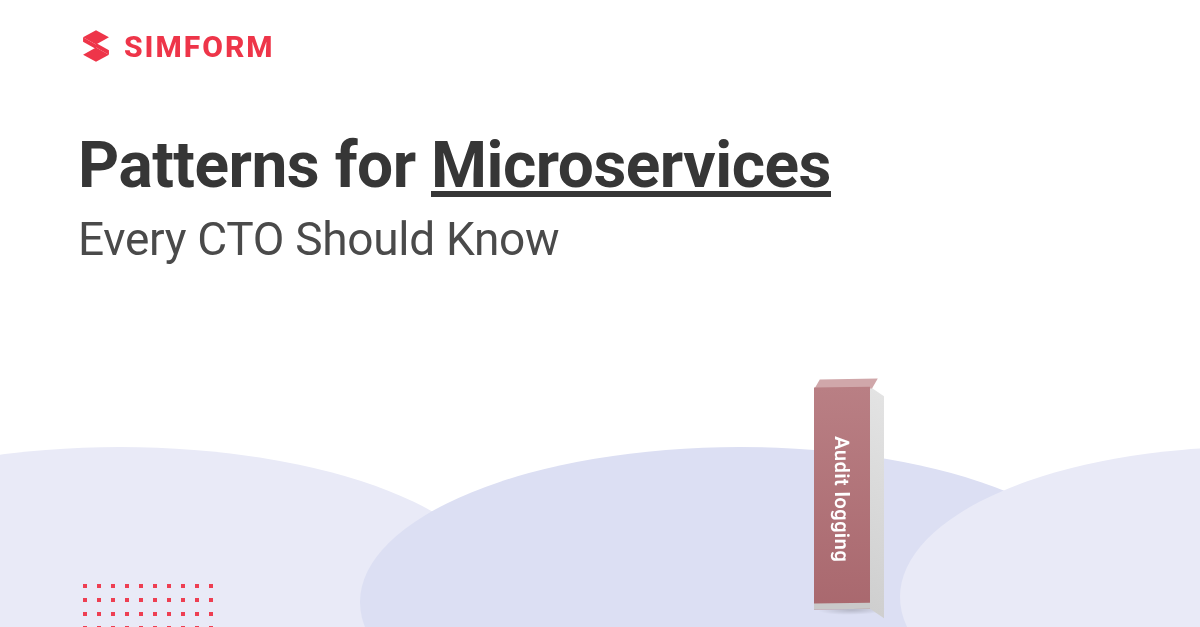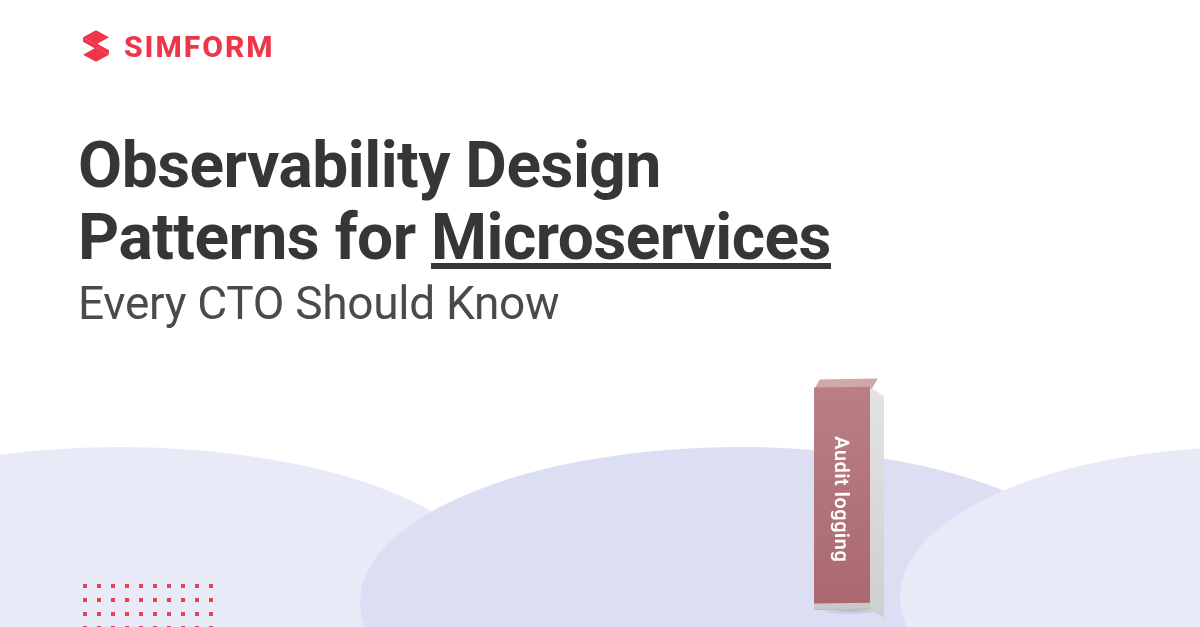--- a/index.html
+++ b/index.html
@@ -18,21 +18,21 @@
   .title-line .underlined::after {
     content: "";
     position: absolute;
     left: 0; right: -4px;
     bottom: -2px;
     height: 10px;
     background: #f7a6b0;
     border-radius: 2px;
     z-index: -1;
   }
-  .subtitle { margin-top: 3px; font-size: 46px; font-weight: 400; color: #4a4a4a; letter-spacing: -0.3px; }
+  .subtitle { margin-top: 10px; font-size: 46px; font-weight: 400; color: #4a4a4a; letter-spacing: -0.3px; }
 
   
   .waves { position: absolute; left: 0; right: 0; bottom: 0; height: 200px; pointer-events: none; }
   .wave { position: absolute; bottom: -120px; border-radius: 50%; }
   .wave.w1 { left: -260px; width: 760px; height: 300px; background: #e9eaf7; }
   .wave.w2 { left: 360px; width: 760px; height: 310px; background: #dcdff3; bottom: -130px; }
   .wave.w3 { left: 900px; width: 700px; height: 300px; background: #e9eaf7; }
 
   
   .dots { position: absolute; left: 78px; bottom: -12px; width: 140px; height: 60px;
@@ -63,21 +63,20 @@
         <polygon points="14,26 50,46 50,72 14,52" fill="#ffffff" opacity="0"></polygon>
         <polygon points="50,46 86,26 86,52 50,72" fill="#ee3549" opacity="0.0"></polygon>
         <polygon points="14,26 50,46 50,58 14,38" fill="#ee3549"></polygon>
         <polygon points="86,74 50,54 50,42 86,62" fill="#ee3549"></polygon>
       </svg>
     </span>
     <span class="logo-text">SIMFORM</span>
   </div>
 
   <div class="headline">
-    <div class="title-line">Observability Design</div>
     <div class="title-line">
       <span>Patterns for </span><span class="underlined">Microservices</span>
     </div>
     <div class="subtitle">Every CTO Should Know</div>
   </div>
 
   <div class="waves">
     <div class="wave w1"></div>
     <div class="wave w2"></div>
     <div class="wave w3"></div>

